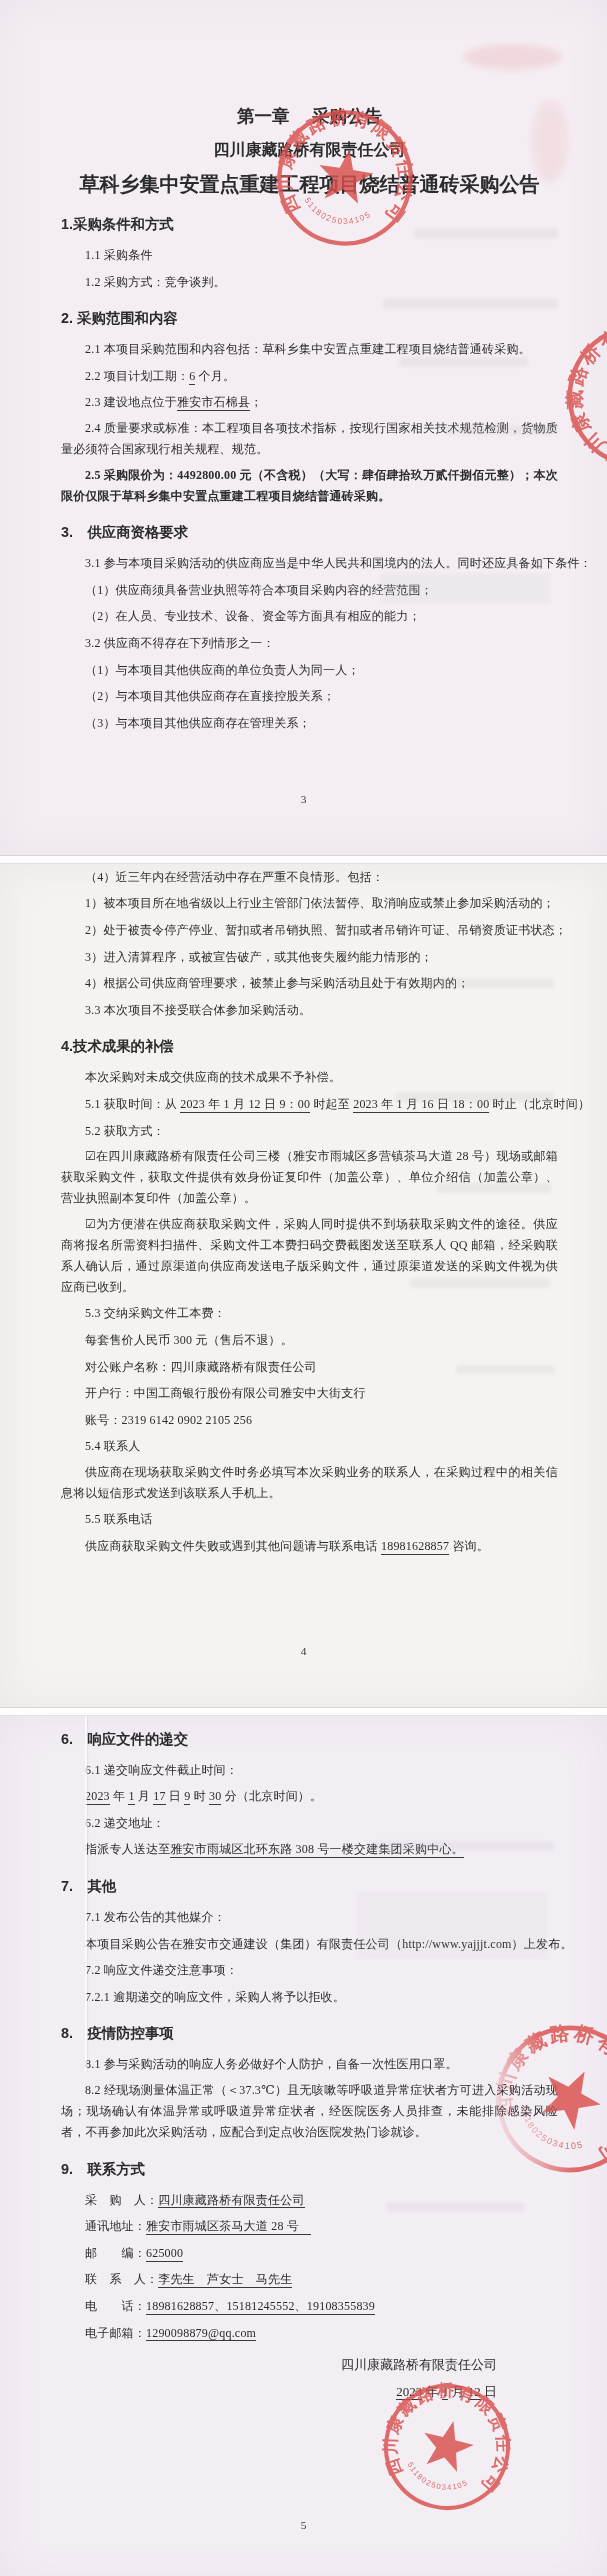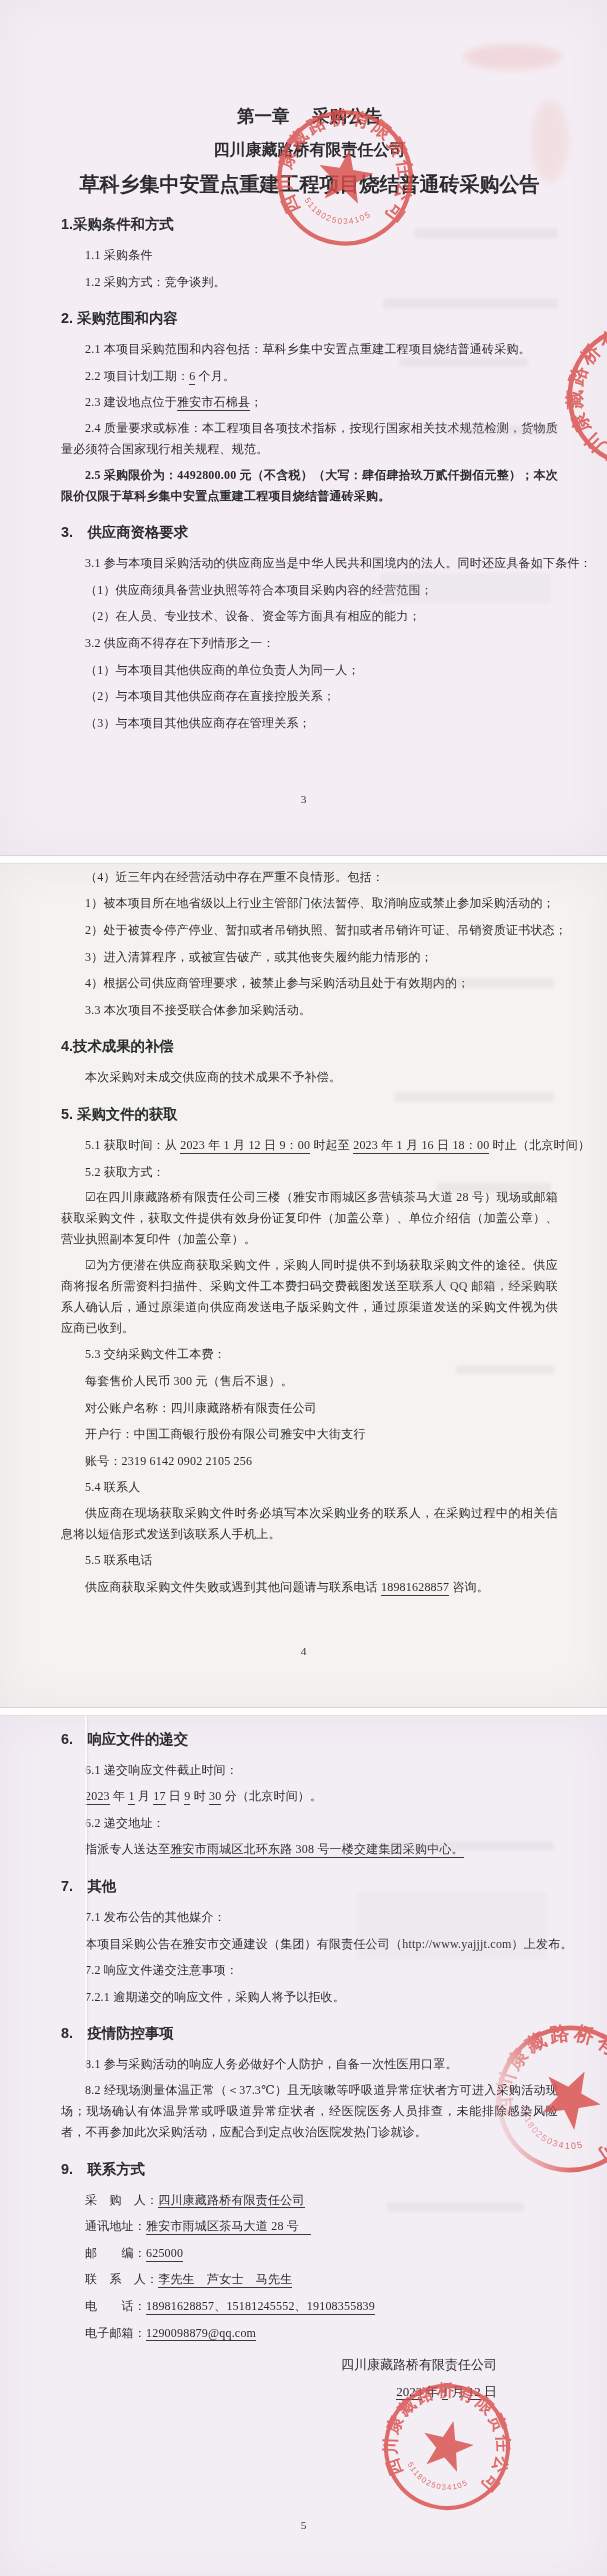--- a/index.html
+++ b/index.html
@@ -103,21 +103,20 @@
   <div class="page page-2">
     <div class="content pad2">
         <div class="p"><span>（4）近三年内在经营活动中存在严重不良情形。包括：</span></div>
         <div class="p"><span>1）被本项目所在地省级以上行业主管部门依法暂停、取消响应或禁止参加采购活动的；</span></div>
         <div class="p"><span>2）处于被责令停产停业、暂扣或者吊销执照、暂扣或者吊销许可证、吊销资质证书状态；</span></div>
         <div class="p"><span>3）进入清算程序，或被宣告破产，或其他丧失履约能力情形的；</span></div>
         <div class="p"><span>4）根据公司供应商管理要求，被禁止参与采购活动且处于有效期内的；</span></div>
         <div class="p"><span>3.3 本次项目不接受联合体参加采购活动。</span></div>
         <div class="h"><span>4.技术成果的补偿</span></div>
         <div class="p"><span>本次采购对未成交供应商的技术成果不予补偿。</span></div>
-        <div class="h"><span>5. 采购文件的获取</span></div>
         <div class="p"><span>5.1 获取时间：从 </span><span class="u">2023 年 1 月 12 日 9：00</span><span> 时起至 </span><span class="u">2023 年 1 月 16 日 18：00</span><span> 时止（北京时间）</span></div>
         <div class="p"><span>5.2 获取方式：</span></div>
         <div class="w"><span>☑在四川康藏路桥有限责任公司三楼（雅安市雨城区多营镇茶马大道 28 号）现场或邮箱获取采购文件，获取文件提供有效身份证复印件（加盖公章）、单位介绍信（加盖公章）、 营业执照副本复印件（加盖公章）。</span></div>
         <div class="w"><span>☑为方便潜在供应商获取采购文件，采购人同时提供不到场获取采购文件的途径。供应商将报名所需资料扫描件、采购文件工本费扫码交费截图发送至联系人 QQ 邮箱，经采购联系人确认后，通过原渠道向供应商发送电子版采购文件，通过原渠道发送的采购文件视为供应商已收到。</span></div>
         <div class="p"><span>5.3 交纳采购文件工本费：</span></div>
         <div class="p"><span>每套售价人民币 300 元（售后不退）。</span></div>
         <div class="p"><span>对公账户名称：四川康藏路桥有限责任公司</span></div>
         <div class="p"><span>开户行：中国工商银行股份有限公司雅安中大街支行</span></div>
         <div class="p"><span>账号：2319 6142 0902 2105 256</span></div>
         <div class="p"><span>5.4 联系人</span></div>

